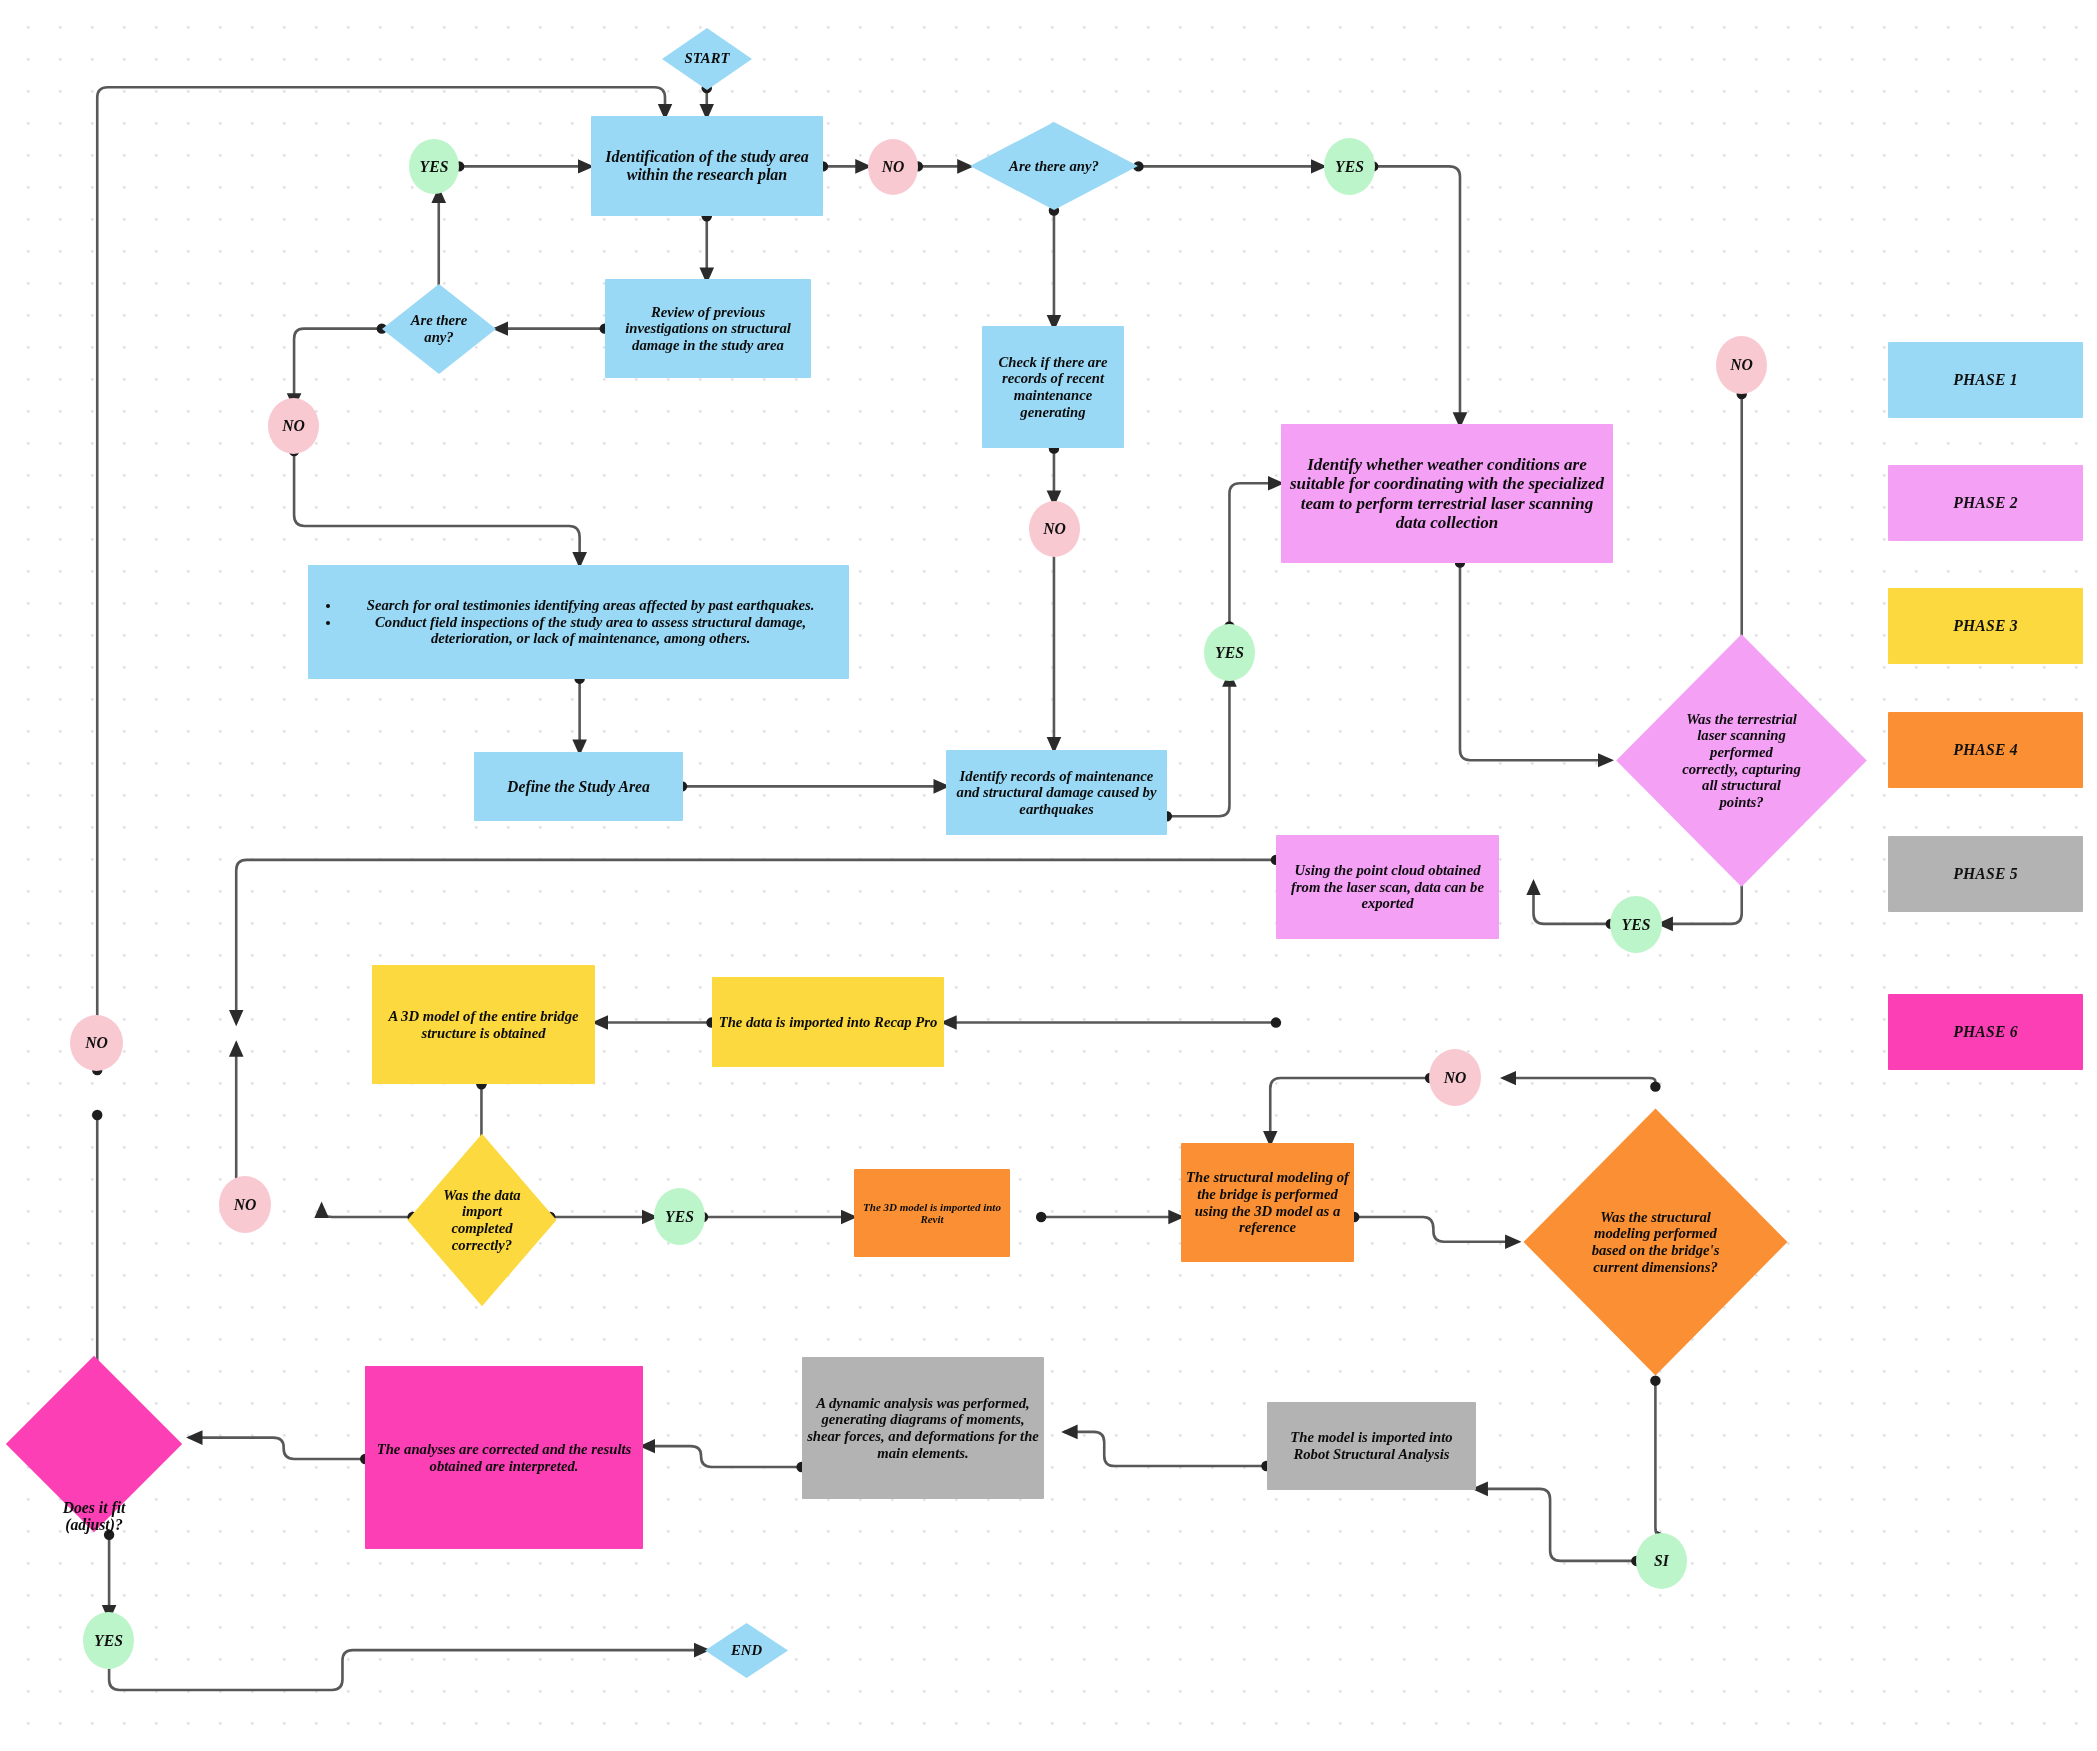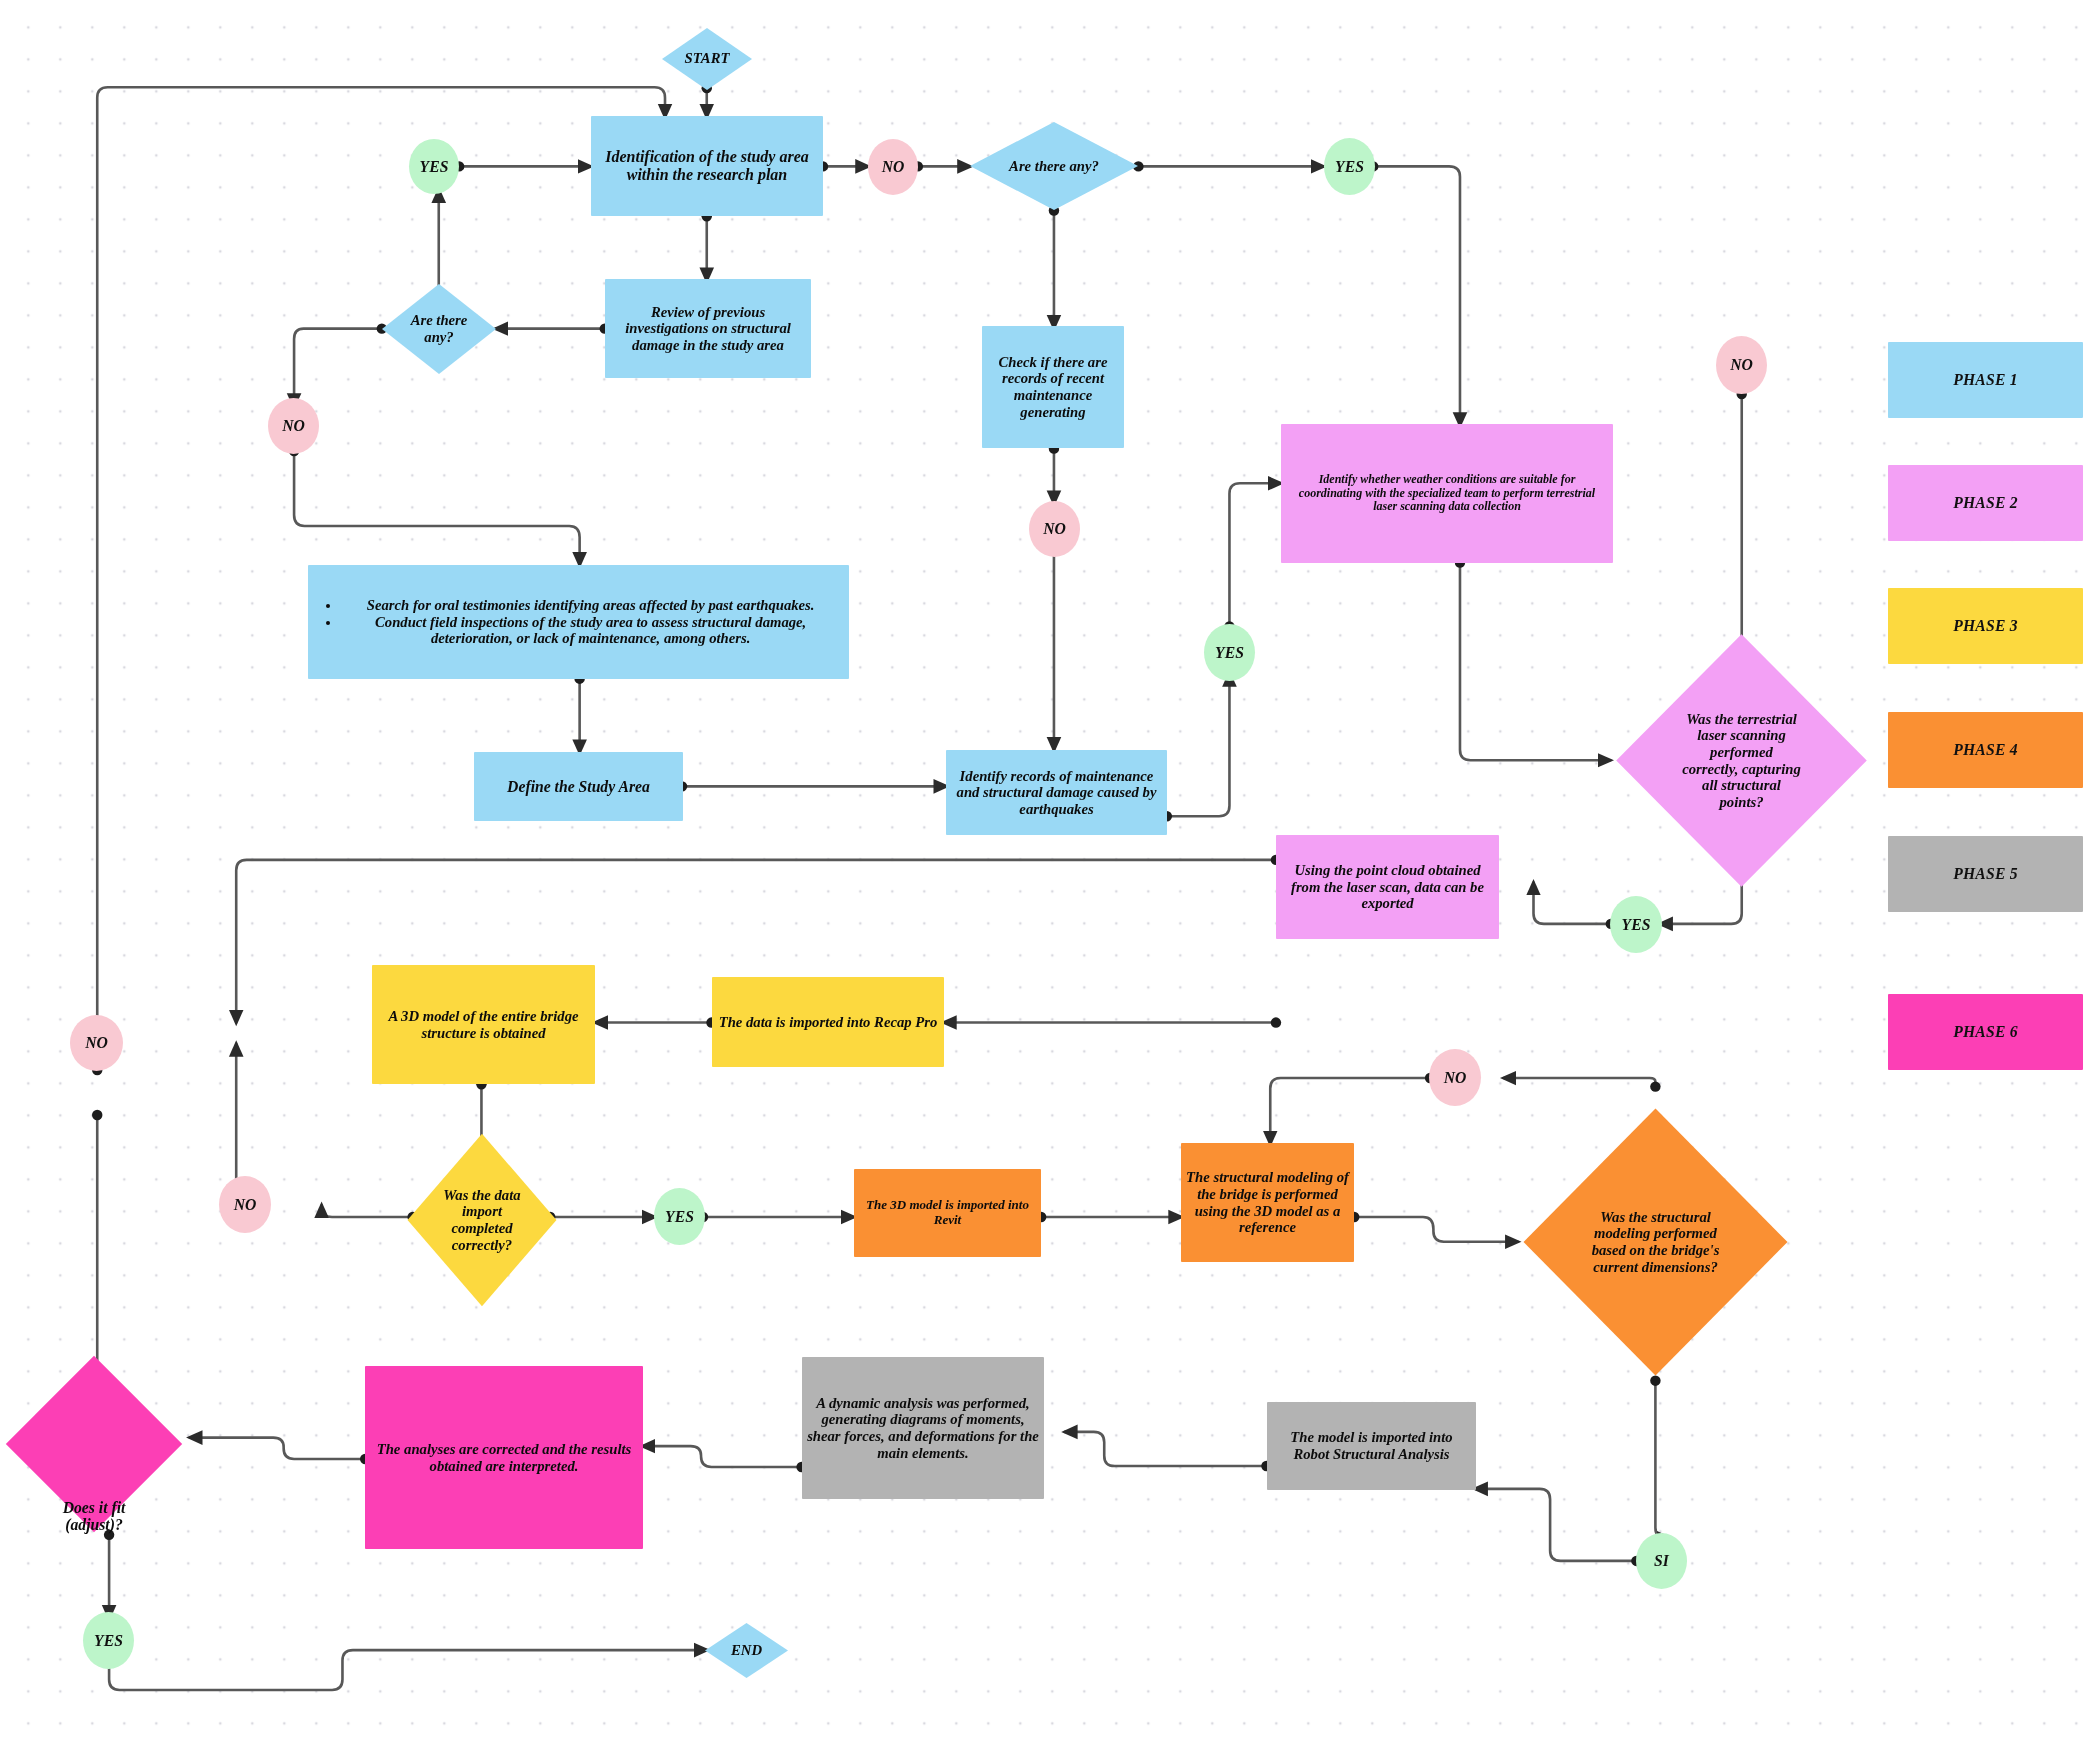--- a/index.html
+++ b/index.html
@@ -169,21 +169,21 @@
     <span>Check if there are records of recent maintenance generating</span>
   </div>
 
   <div class="node dia" style="left:970px;top:122px;width:168px;height:88px;font-size:14.7px;">
     <svg class="diashape" viewBox="0 0 100 100" preserveAspectRatio="none">
       <polygon points="50,0 100,50 50,100 0,50" fill="#9ad9f5"></polygon>
     </svg>
     <div class="dtext">Are there any?</div>
   </div>
 
-  <div class="node rect" style="left:1281px;top:424px;width:332px;height:139px;background:#f3a0f5;font-size:12px;padding:2.8px 6.6px;">
+  <div class="node rect" style="left:1281px;top:424px;width:332px;height:139px;background:#f3a0f5;font-size:17px;padding:2.8px 6.6px;">
     <span>Identify whether weather conditions are suitable for coordinating with the specialized team to perform terrestrial laser scanning data collection</span>
   </div>
 
   <div class="node dia" style="left:1611px;top:629px;width:261px;height:263px;font-size:14.7px;">
     <svg class="diashape" viewBox="0 0 100 100" preserveAspectRatio="none">
       <polygon points="50,2 98,50 50,98 2,50" fill="#f3a0f5"></polygon>
     </svg>
     <div class="dtext" style="width:46%;">Was the terrestrial laser scanning performed correctly, capturing all structural points?</div>
   </div>
 
@@ -199,21 +199,21 @@
     <span>A 3D model of the entire bridge structure is obtained</span>
   </div>
 
   <div class="node dia" style="left:406px;top:1132px;width:152px;height:176px;font-size:14.7px;">
     <svg class="diashape" viewBox="0 0 100 100" preserveAspectRatio="none">
       <polygon points="50,1 99,50 50,99 1,50" fill="#fcd93f"></polygon>
     </svg>
     <div class="dtext" style="width:62%;">Was the data import completed correctly?</div>
   </div>
 
-  <div class="node rect" style="left:854px;top:1169px;width:187px;height:88px;background:#fa9033;font-size:13px;padding:1.9px 4.7px;">
+  <div class="node rect" style="left:854px;top:1169px;width:156px;height:88px;background:#fa9033;font-size:11px;padding:1.9px 4.7px;">
     <span>The 3D model is imported into Revit</span>
   </div>
 
   <div class="node rect" style="left:1181px;top:1143px;width:173px;height:119px;background:#fa9033;font-size:14.7px;padding:1.9px 3.8px;">
     <span>The structural modeling of the bridge is performed using the 3D model as a reference</span>
   </div>
 
   <div class="node dia" style="left:1518px;top:1103px;width:275px;height:278px;font-size:14.7px;">
     <svg class="diashape" viewBox="0 0 100 100" preserveAspectRatio="none">
       <polygon points="50,2 98,50 50,98 2,50" fill="#fa9033"></polygon>

